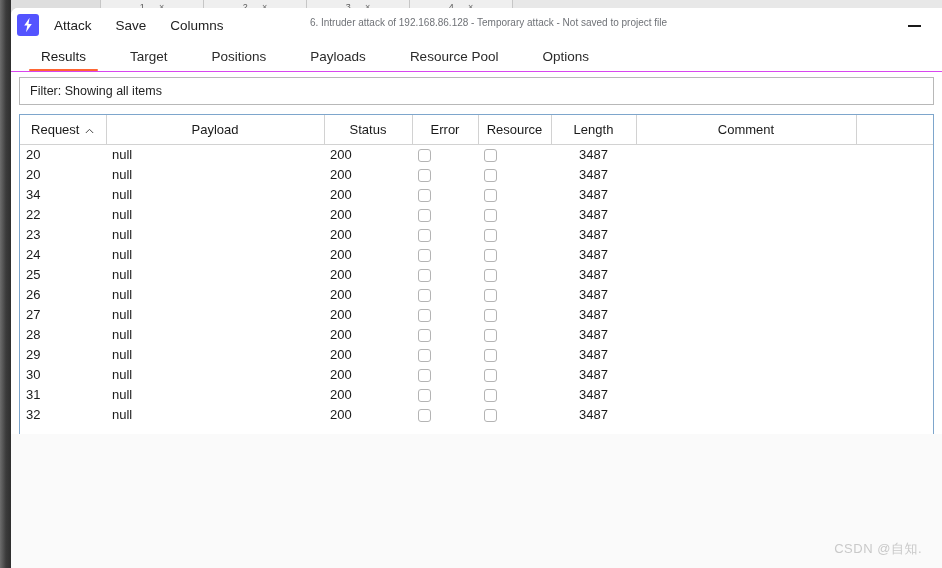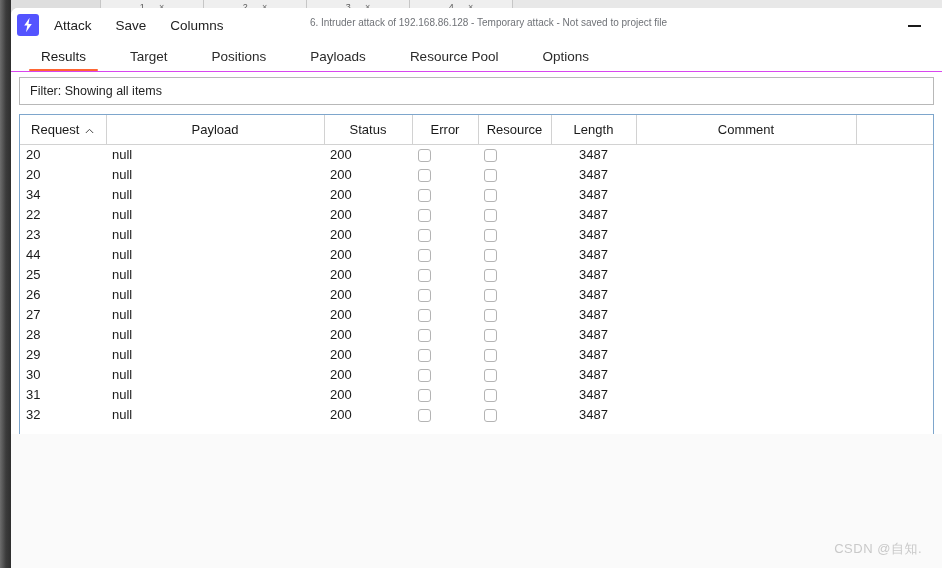--- a/index.html
+++ b/index.html
@@ -428,21 +428,21 @@
               <td class="c-num">23</td>
               <td class="c-pay">null</td>
               <td class="c-stat">200</td>
               <td class="c-cb"><span class="cbox"></span></td>
               <td class="c-cb"><span class="cbox"></span></td>
               <td class="c-len">3487</td>
               <td class="c-com"></td>
               <td class="c-com"></td>
             </tr>
             <tr>
-              <td class="c-num">44</td>
+              <td class="c-num">24</td>
               <td class="c-pay">null</td>
               <td class="c-stat">200</td>
               <td class="c-cb"><span class="cbox"></span></td>
               <td class="c-cb"><span class="cbox"></span></td>
               <td class="c-len">3487</td>
               <td class="c-com"></td>
               <td class="c-com"></td>
             </tr>
             <tr>
               <td class="c-num">25</td>

